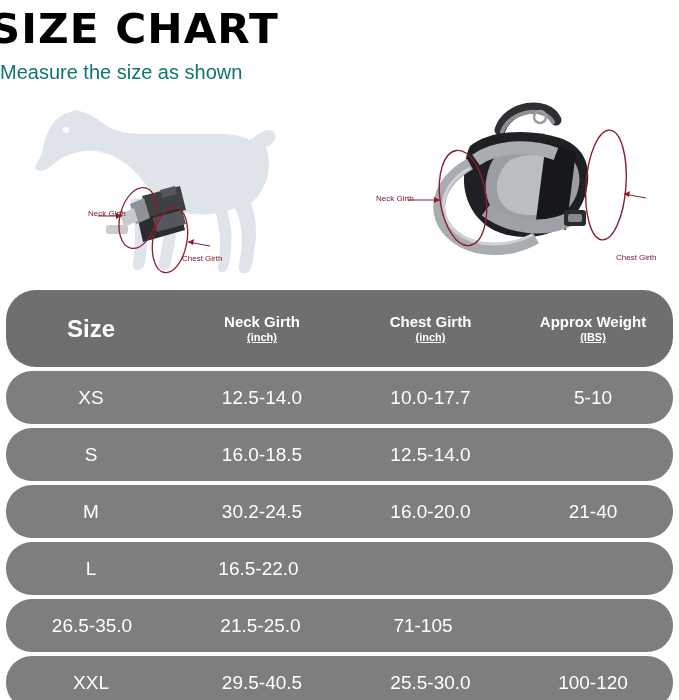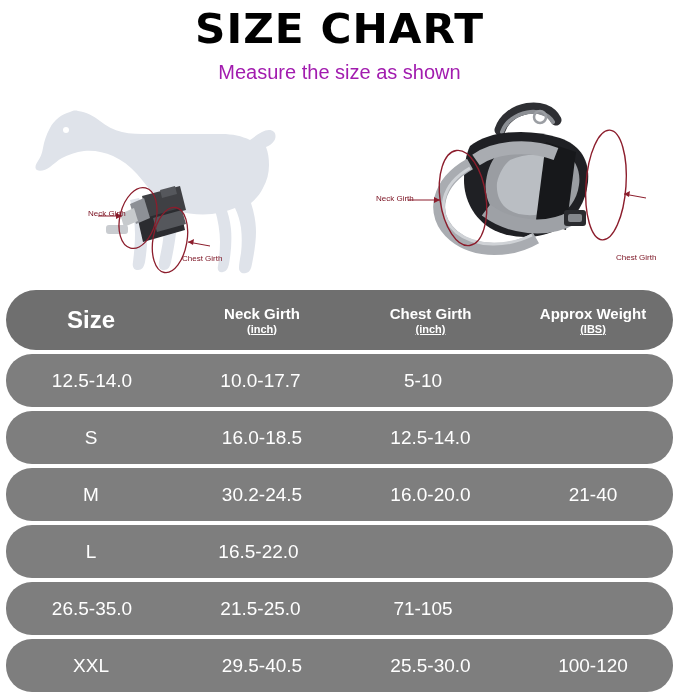--- a/index.html
+++ b/index.html
@@ -11,36 +11,36 @@
     width: 679px;
     height: 700px;
     font-family: "Liberation Sans", sans-serif;
     color: #111111;
     overflow: hidden;
     position: relative;
   }
 
   
   .header {
-    text-align: center;
+    text-align: left;
     padding-top: 8px;
   }
   .title {
     font-family: "DejaVu Sans", sans-serif;
     font-weight: bold;
     font-size: 41px;
     letter-spacing: 1px;
     line-height: 1.05;
     color: #000000;
     margin: 0;
     transform: scaleX(1.03);
   }
   .subtitle {
     font-size: 20px;
-    color: #a21caf;
+    color: #0f766e;
     margin: 10px 0 0 0;
     font-weight: 400;
   }
 
   
   .illustrations {
     position: relative;
     height: 195px;
     margin-top: 6px;
   }
@@ -76,21 +76,21 @@
   .row {
     display: flex;
     height: 53px;
     margin-bottom: 4px;
     background: #7e7e7e;
     border-radius: 26px;
     align-items: center;
     overflow: hidden;
   }
   .row.header-row {
-    height: 60px;
+    height: 77px;
     background: #6f6f6f;
     border-radius: 30px;
   }
   .cell {
     text-align: center;
     color: #ffffff;
     font-size: 19px;
     line-height: 1.15;
   }
   .c-size  { width: 170px; }
@@ -232,20 +232,21 @@
       <span>Chest Girth</span>
       <span class="unit">(inch)</span>
     </div>
     <div class="cell c-wt">
       <span>Approx Weight</span>
       <span class="unit">(IBS)</span>
     </div>
   </div>
 
   <div class="row">
+    <div class="cell c-size">XS</div>
     <div class="cell c-neck">12.5-14.0</div>
     <div class="cell c-chest">10.0-17.7</div>
     <div class="cell c-wt">5-10</div>
   </div>
 
   <div class="row">
     <div class="cell c-size">S</div>
     <div class="cell c-neck">16.0-18.5</div>
     <div class="cell c-chest">12.5-14.0</div>
   </div>

